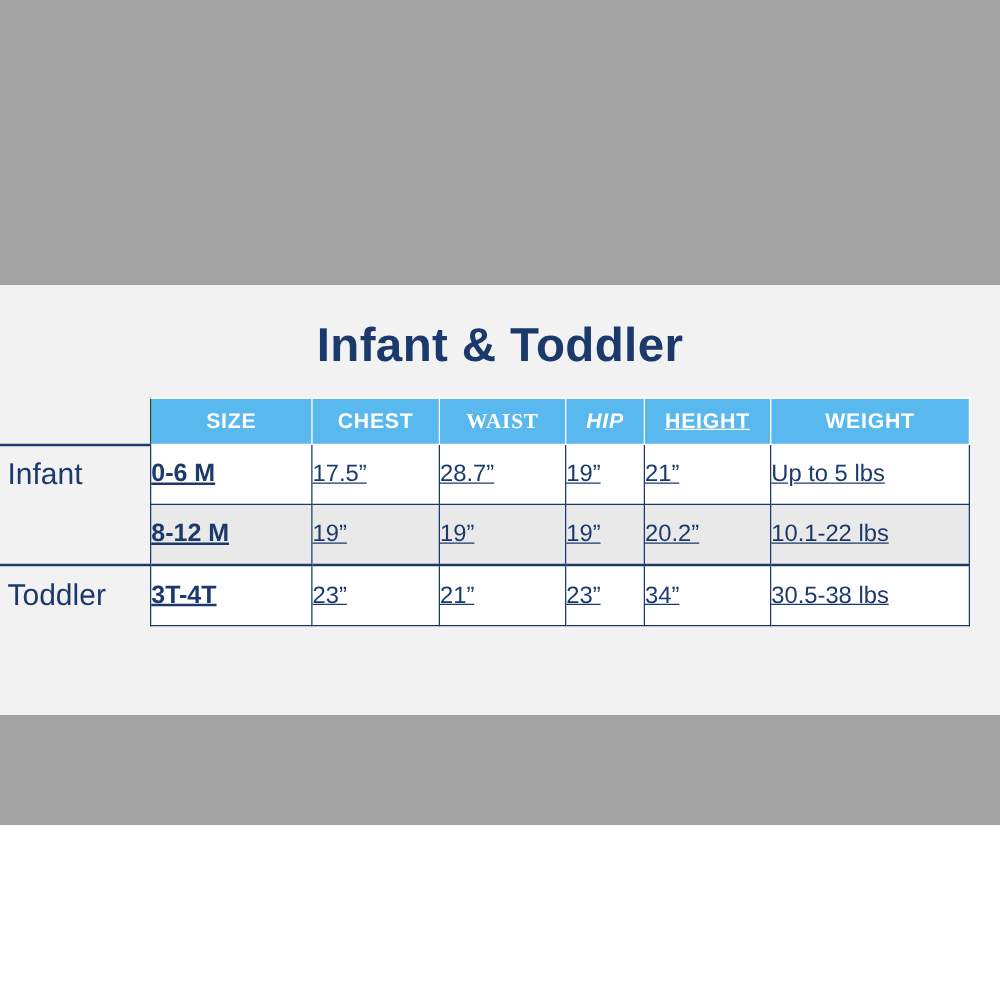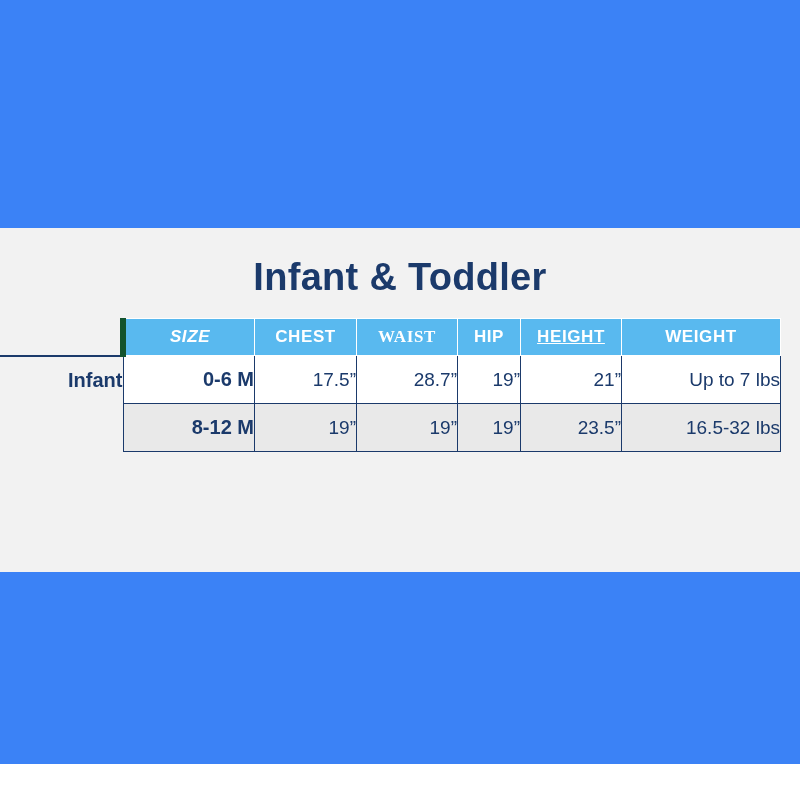--- a/index.html
+++ b/index.html
@@ -6,22 +6,22 @@
     margin: 0;
     padding: 0;
     width: 800px;
     height: 800px;
     background: #ffffff;
     font-family: "Liberation Sans", sans-serif;
   }
   #page {
     position: relative;
     width: 800px;
-    height: 764px;
-    background: #3b82f6;
+    height: 660px;
+    background: #a3a3a3;
     overflow: hidden;
   }
   .canvas {
     position: absolute;
     left: 0;
     top: 228px;
     width: 800px;
     height: 344px;
     background: #f2f2f2;
   }
@@ -47,65 +47,66 @@
     table-layout: fixed;
     margin-left: 0;
   }
   table.size-chart td, table.size-chart th {
     padding: 0;
     margin: 0;
   }
   
   .grp {
     width: 114px;
-    font-size: 20px;
-    font-weight: bold;
+    font-size: 24px;
+    font-weight: normal;
     color: #1b3a6b;
-    text-align: right;
+    text-align: left;
     padding-left: 6px !important;
     background: transparent;
     vertical-align: middle;
     border-top: 2px solid #1b3a6b;
   }
   .grp.blank { border-top: none; }
 
   .hdr {
     background: #59b9ef;
     color: #ffffff;
     font-weight: bold;
     font-size: 17px;
     text-align: center;
     height: 36px;
     letter-spacing: 0.6px;
     border: 1px solid #ffffff;
   }
-  .hdr.first { border-left: 6px solid #14532d; font-style: italic; }
+  .hdr.first { border-left: 1px solid #14532d; }
 
   .cell {
     height: 47px;
-    text-align: right;
+    text-align: left;
     font-size: 19px;
     color: #1b3a6b;
     border-right: 1.5px solid #1b3a6b;
     border-bottom: 1.5px solid #1b3a6b;
     background: #ffffff;
+    text-decoration: underline;
   }
   .cell.firstcol {
     border-left: 1.5px solid #1b3a6b;
     font-weight: bold;
     font-size: 20px;
   }
   .row-alt .cell { background: #e9e9e9; }
   .row-first .cell { border-top: 1.5px solid #1b3a6b; }
   .row-toddler .cell { border-top: 2.5px solid #1b3a6b; }
 
   .c-size   { width: 128px; }
   .c-chest  { width: 101px; }
   .c-waist  { width: 100px; font-family: Liberation Serif, serif; }
-  .c-hip    { width: 62px;  }
+  .c-hip    { width: 62px; font-style: italic;  }
   .c-height { width: 100px; text-decoration: underline; }
   .c-weight { width: 158px; }
 </style>
 </head>
 <body>
 
 <div id="page">
   <div class="canvas"></div>
 
   <div class="title">Infant &amp; Toddler</div>
@@ -124,27 +125,36 @@
         </tr>
       </thead>
       <tbody>
         <tr class="row-first">
           <td class="grp">Infant</td>
           <td class="cell firstcol">0-6 M</td>
           <td class="cell">17.5”</td>
           <td class="cell">28.7”</td>
           <td class="cell">19”</td>
           <td class="cell">21”</td>
-          <td class="cell">Up to 7 lbs</td>
+          <td class="cell">Up to 5 lbs</td>
         </tr>
         <tr class="row-alt">
           <td class="grp blank"></td>
           <td class="cell firstcol">8-12 M</td>
           <td class="cell">19”</td>
           <td class="cell">19”</td>
           <td class="cell">19”</td>
-          <td class="cell">23.5”</td>
-          <td class="cell">16.5-32 lbs</td>
+          <td class="cell">20.2”</td>
+          <td class="cell">10.1-22 lbs</td>
+        </tr>
+        <tr class="row-toddler">
+          <td class="grp">Toddler</td>
+          <td class="cell firstcol">3T-4T</td>
+          <td class="cell">23”</td>
+          <td class="cell">21”</td>
+          <td class="cell">23”</td>
+          <td class="cell">34”</td>
+          <td class="cell">30.5-38 lbs</td>
         </tr>
       </tbody>
     </table>
   </div>
 </div>
 
 </body></html>

